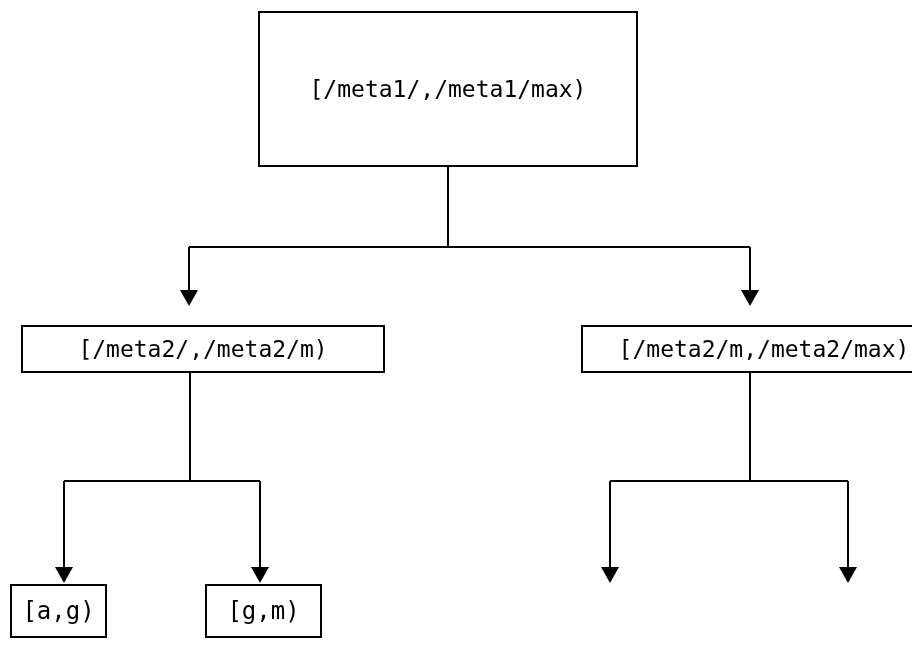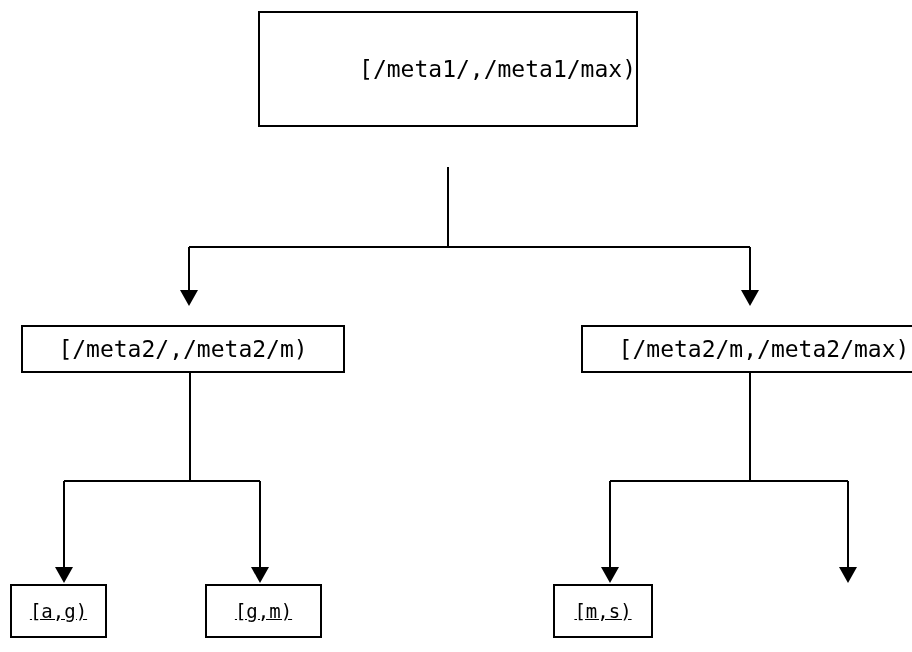--- a/index.html
+++ b/index.html
@@ -39,38 +39,37 @@
     display: block;
     white-space: pre;
     letter-spacing: 0;
     color: #000000;
   }
   
   .node-root {
     left: 258px;
     top: 11px;
     width: 380px;
-    height: 116px;
-    justify-content: flex-end;
+    height: 156px;
   }
   .node-root .node-label { font-size: 23px; line-height: 1; }
   
   .node-mid {
     height: 48px;
     top: 325px;
   }
   .node-mid .node-label { font-size: 23px; line-height: 1; }
-  .node-mid-left  { left: 21px;  width: 324px; }
+  .node-mid-left  { left: 21px;  width: 364px; }
   .node-mid-right { left: 581px; width: 366px; }
   
   .node-leaf {
     height: 54px;
     top: 584px;
   }
-  .node-leaf .node-label { font-size: 19px; line-height: 1; text-decoration: underline; }
+  .node-leaf .node-label { font-size: 24px; line-height: 1; }
   .node-leaf-0 { left: 10px;  width: 97px;  }
   .node-leaf-1 { left: 205px; width: 117px;  }
   .node-leaf-2 { left: 553px; width: 100px; }
   .node-leaf-3 { left: 779px; width: 120px; }
 </style>
 </head>
 <body>
 
 <div id="canvas">
 
@@ -115,18 +114,15 @@
   </div>
 
   <div class="node node-leaf node-leaf-0">
     <span class="node-label">[a,g)</span>
   </div>
 
   <div class="node node-leaf node-leaf-1">
     <span class="node-label">[g,m)</span>
   </div>
 
-  <div class="node node-leaf node-leaf-2">
-    <span class="node-label">[m,s)</span>
-  </div>
 
 
 </div>
 
 </body></html>

